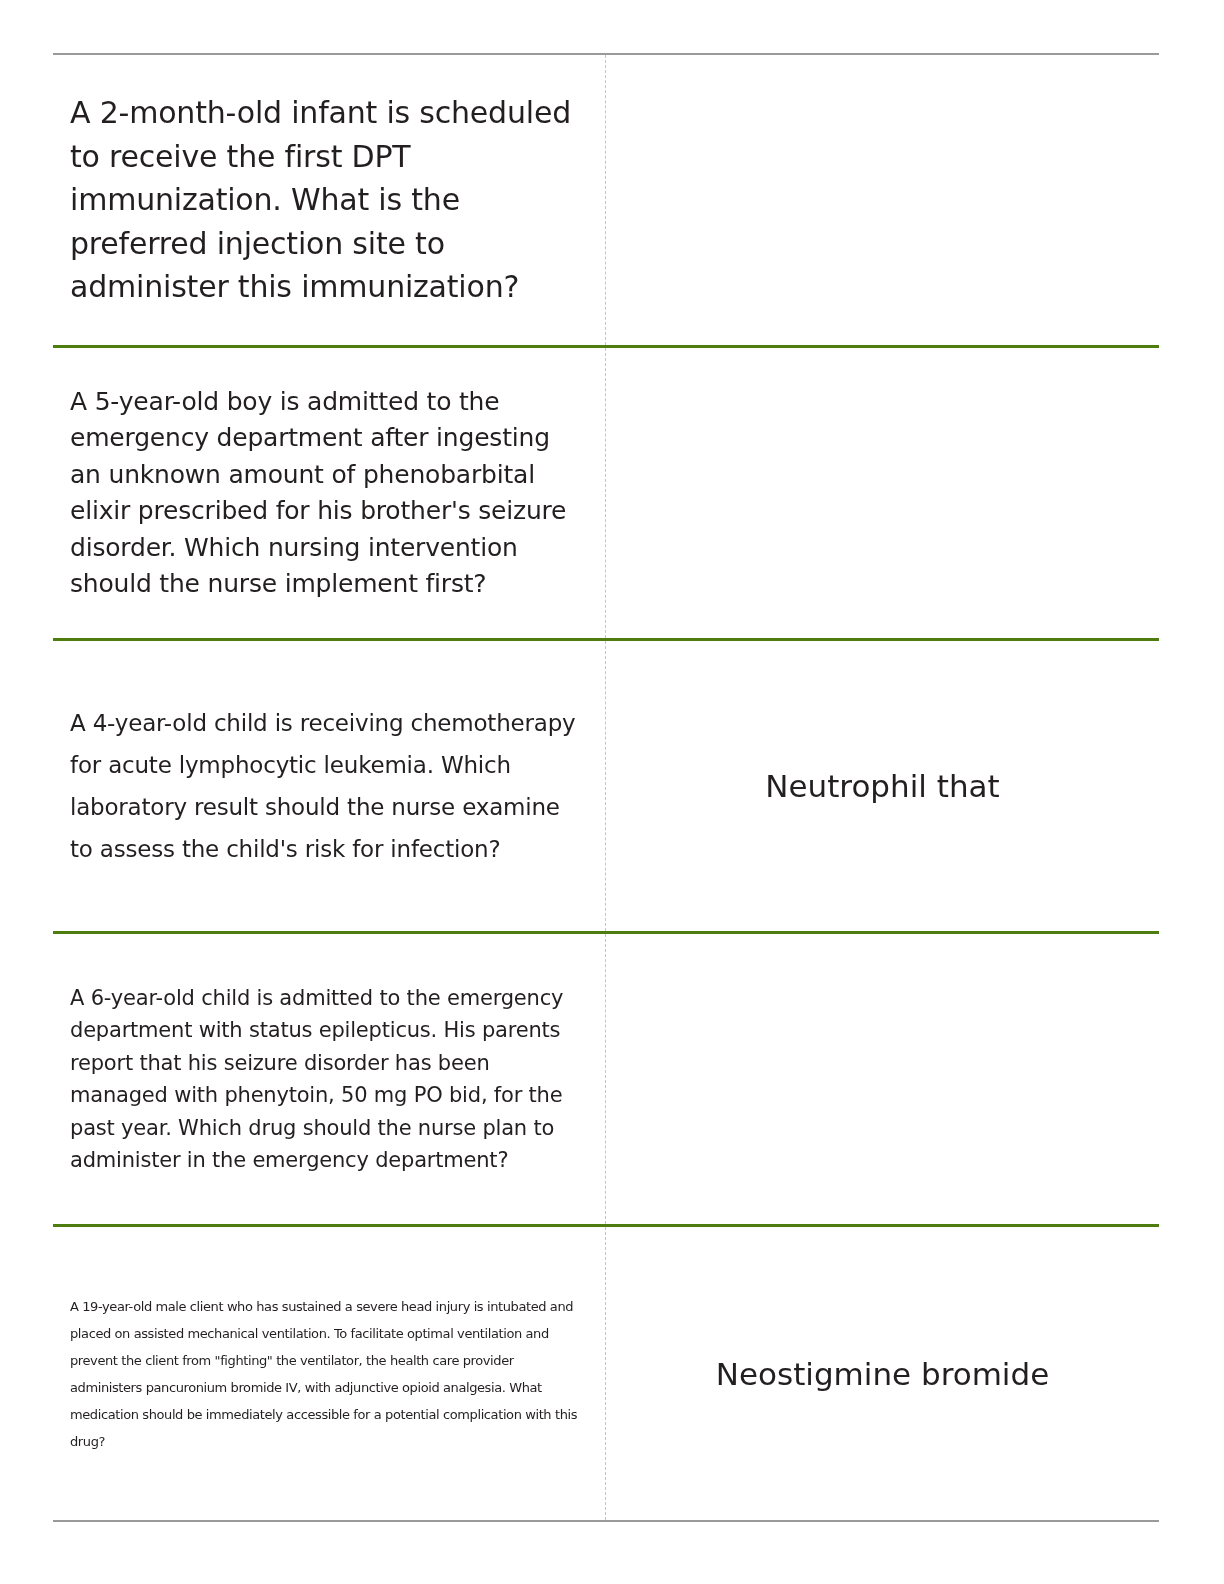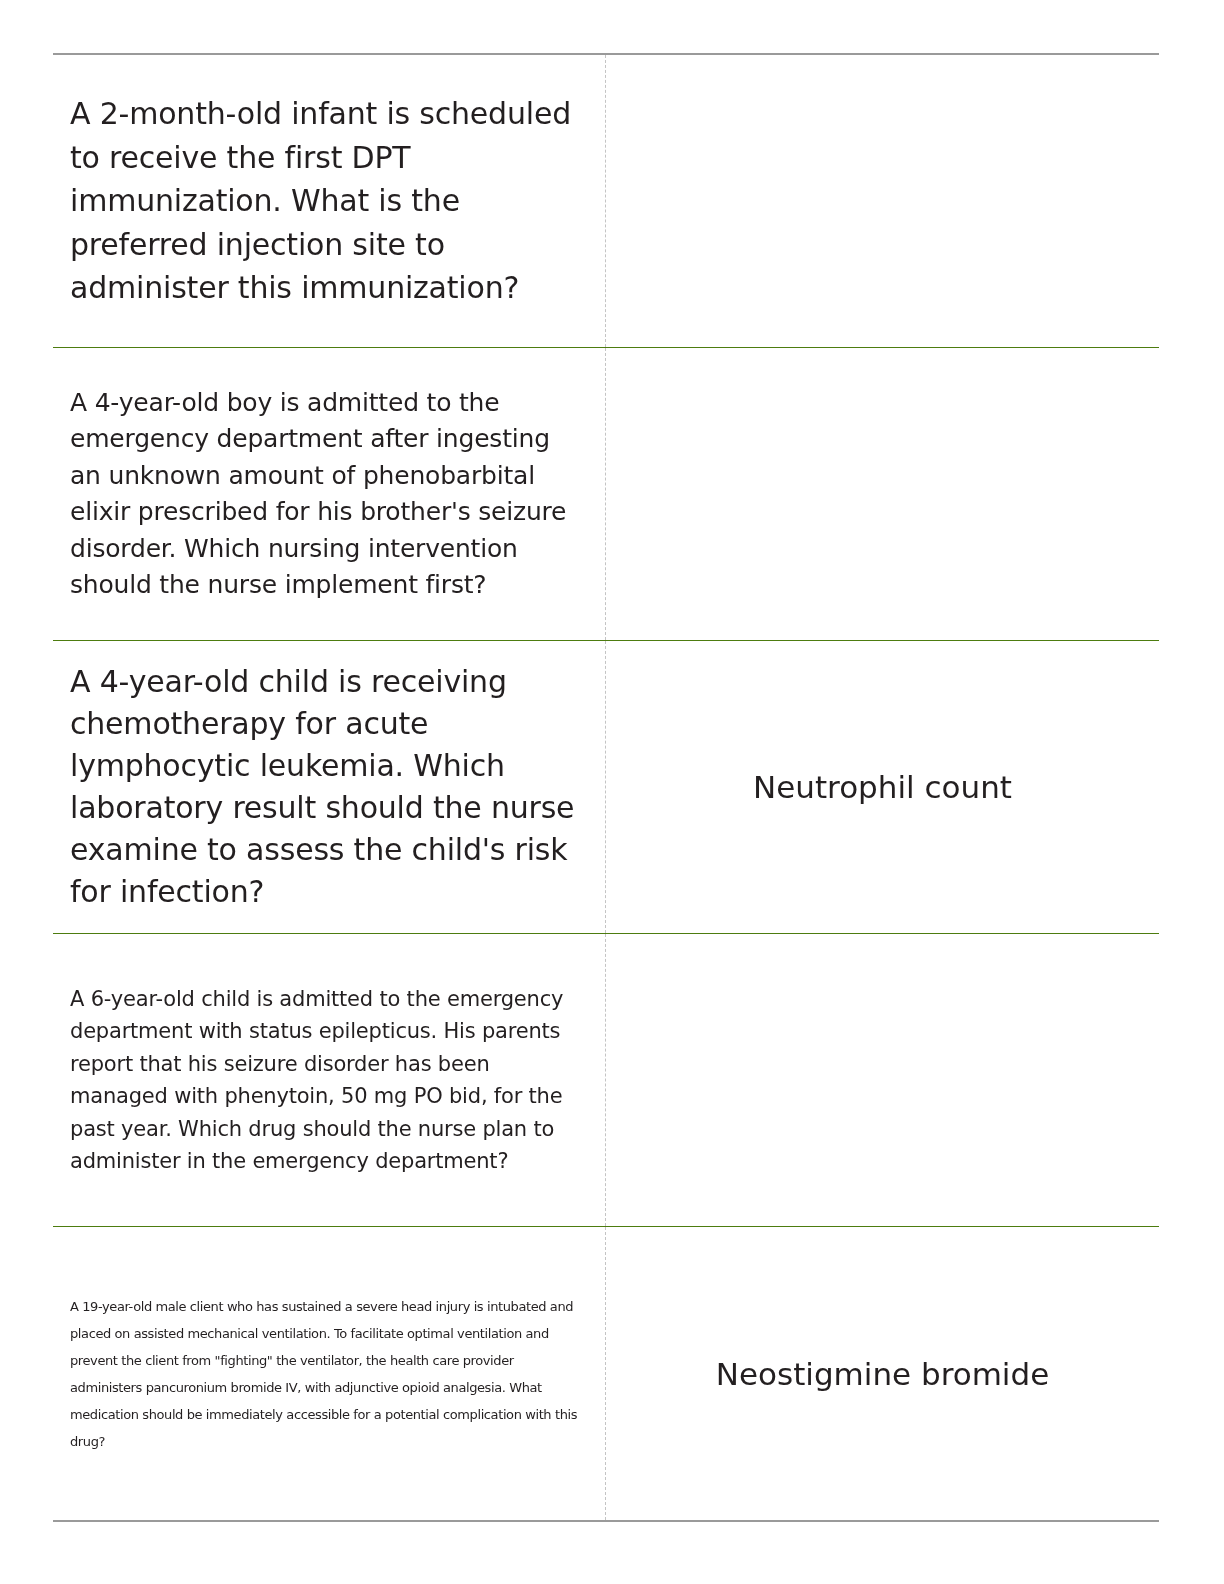--- a/index.html
+++ b/index.html
@@ -1,50 +1,50 @@
 <!DOCTYPE html>
 <html><head>
   <meta charset="utf-8">
   <style>
     html, body { margin: 0; padding: 0; background: #ffffff; }
     body { width: 1224px; height: 1584px; position: relative; overflow: hidden;
            font-family: "DejaVu Sans", sans-serif; color: #231f20; }
     .sheet { position: absolute; left: 53px; top: 53px; width: 1106px; }
     .rule-thick { height: 2px; background: #9a9a9a; width: 100%; }
-    .card { position: relative; height: 292px; display: flex; border-bottom: 1px solid #4d7c0f; box-sizing: border-box; height: 293px; }
+    .card { position: relative; height: 292px; display: flex; border-bottom: 3px solid #4d7c0f; box-sizing: border-box; height: 293px; }
     .card.last { border-bottom: none; }
     .q { width: 552px; box-sizing: border-box; padding: 0 18px 0 17px; display: flex; align-items: center; letter-spacing: -0.2px; }
     .divider { width: 0; border-left: 1px dashed #c4c4c4; }
     .a { flex: 1; display: flex; align-items: center; justify-content: center; text-align: center; font-size: 31px; }
     .fs1 { font-size: 30px; line-height: 43.5px; }
     .fs2 { font-size: 25px; line-height: 36.5px; }
-    .fs3 { font-size: 30px; line-height: 42px; }
+    .fs3 { font-size: 23px; line-height: 42px; }
     .fs4 { font-size: 21px; line-height: 32.5px; }
     .fs5 { font-size: 13px; line-height: 27px; letter-spacing: -0.4px; }
   </style>
 </head>
 <body>
 
 <div class="sheet">
   <div class="rule-thick"></div>
 
   <div class="card">
     <div class="q fs1">A 2-month-old infant is scheduled to receive the first DPT immunization. What is the preferred injection site to administer this immunization?</div>
     <div class="divider"></div>
   </div>
 
   <div class="card">
-    <div class="q fs2">A 4-year-old boy is admitted to the emergency department after ingesting an unknown amount of phenobarbital elixir prescribed for his brother's seizure disorder. Which nursing intervention should the nurse implement first?</div>
+    <div class="q fs2">A 5-year-old boy is admitted to the emergency department after ingesting an unknown amount of phenobarbital elixir prescribed for his brother's seizure disorder. Which nursing intervention should the nurse implement first?</div>
     <div class="divider"></div>
   </div>
 
   <div class="card">
     <div class="q fs3">A 4-year-old child is receiving chemotherapy for acute lymphocytic leukemia. Which laboratory result should the nurse examine to assess the child's risk for infection?</div>
     <div class="divider"></div>
-    <div class="a">Neutrophil count</div>
+    <div class="a">Neutrophil that</div>
   </div>
 
   <div class="card">
     <div class="q fs4">A 6-year-old child is admitted to the emergency department with status epilepticus. His parents report that his seizure disorder has been managed with phenytoin, 50 mg PO bid, for the past year. Which drug should the nurse plan to administer in the emergency department?</div>
     <div class="divider"></div>
   </div>
 
   <div class="card last">
     <div class="q fs5">A 19-year-old male client who has sustained a severe head injury is intubated and placed on assisted mechanical ventilation. To facilitate optimal ventilation and prevent the client from "fighting" the ventilator, the health care provider administers pancuronium bromide IV, with adjunctive opioid analgesia. What medication should be immediately accessible for a potential complication with this drug?</div>
     <div class="divider"></div>

